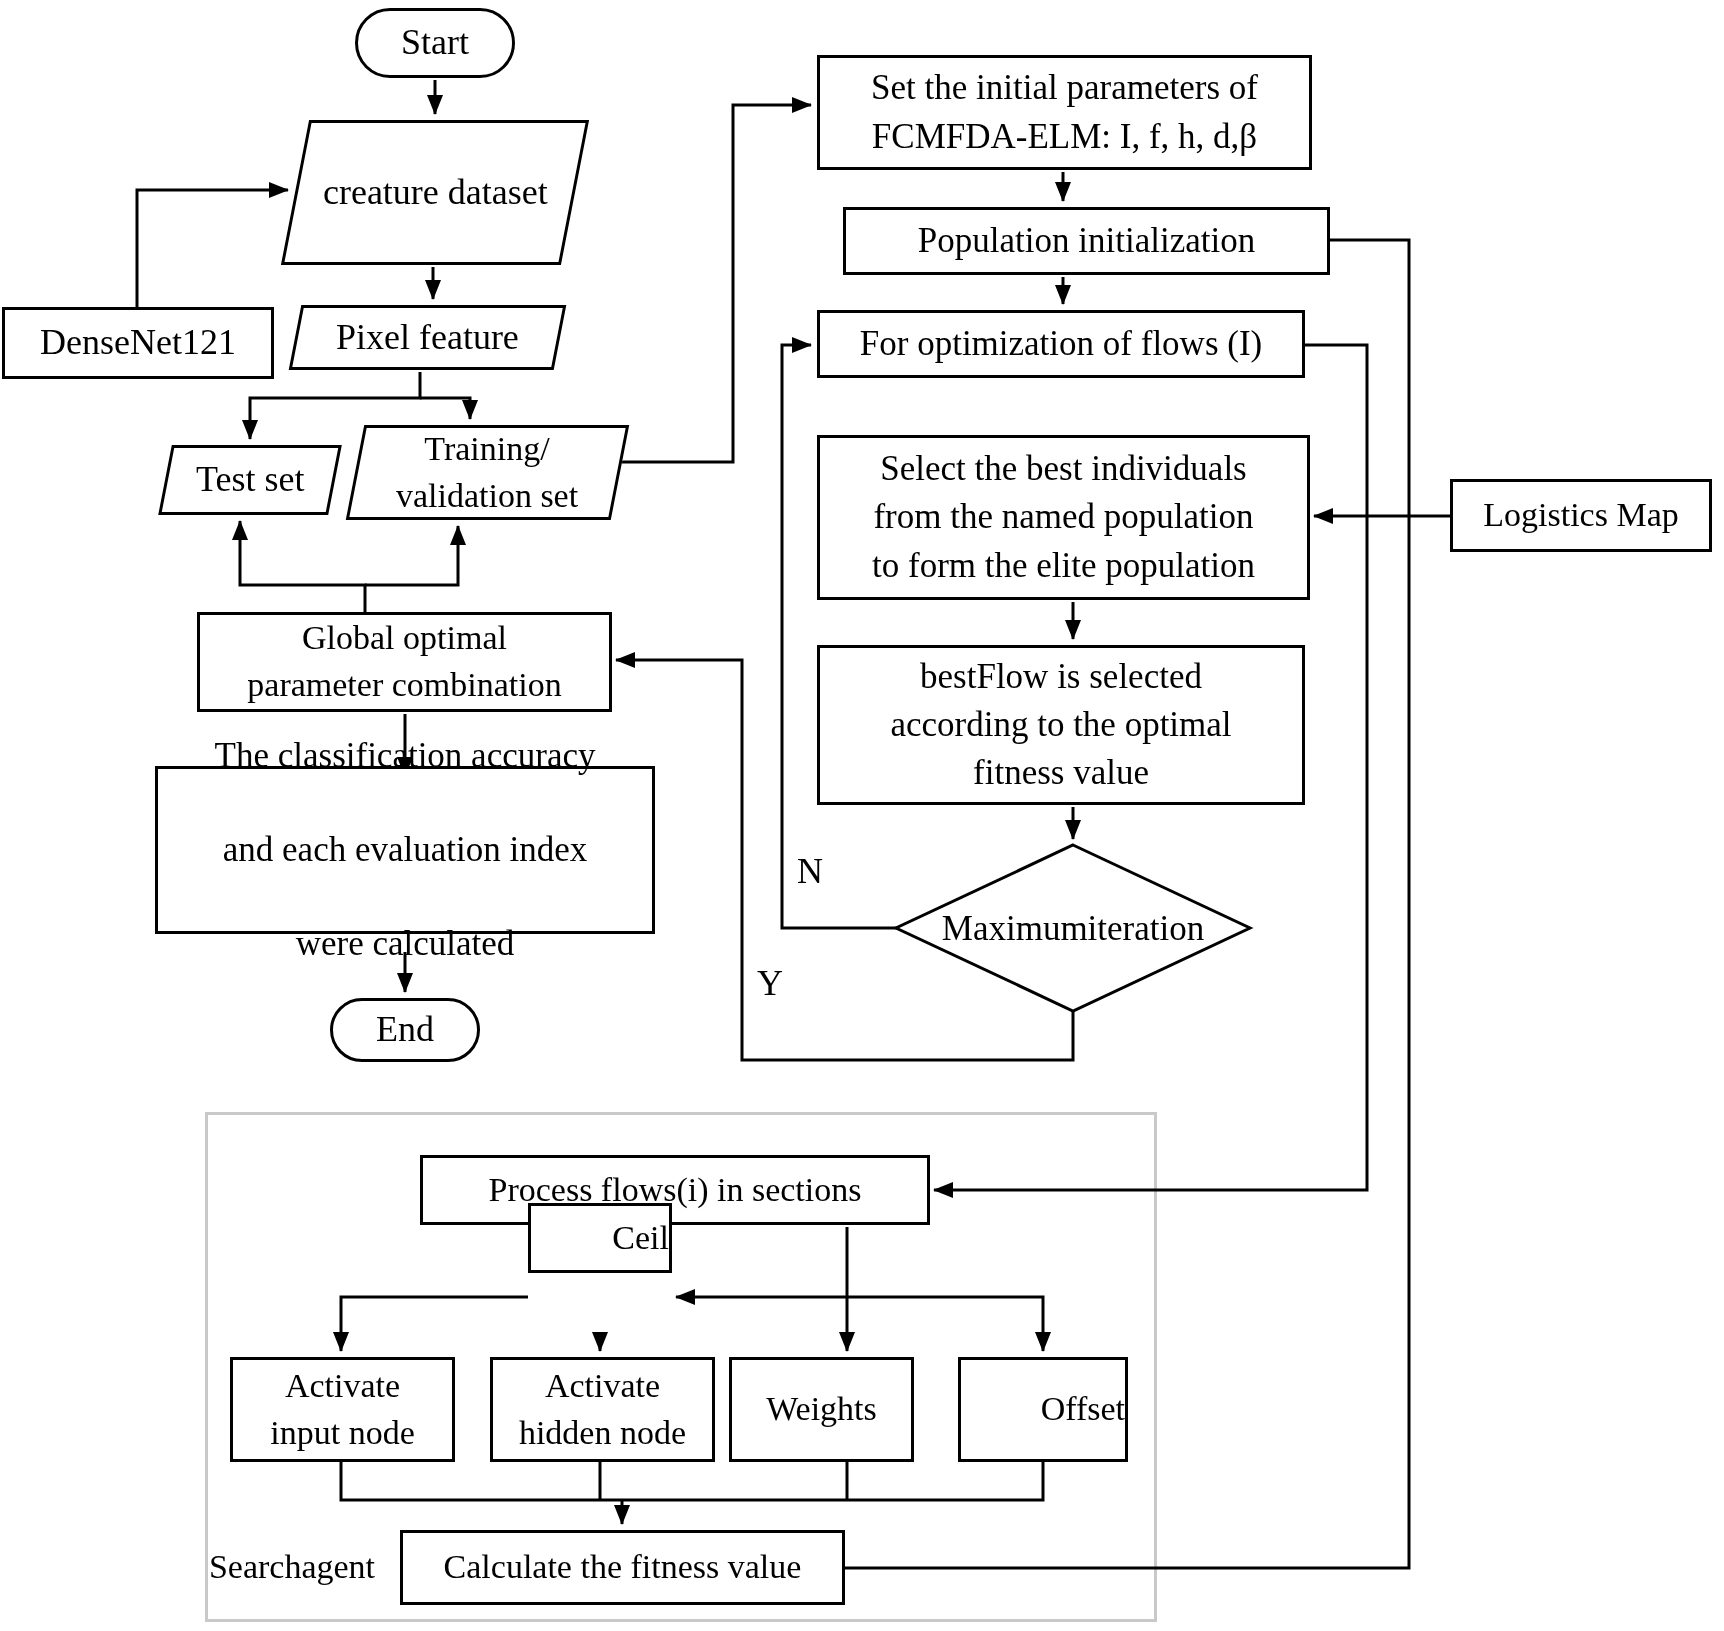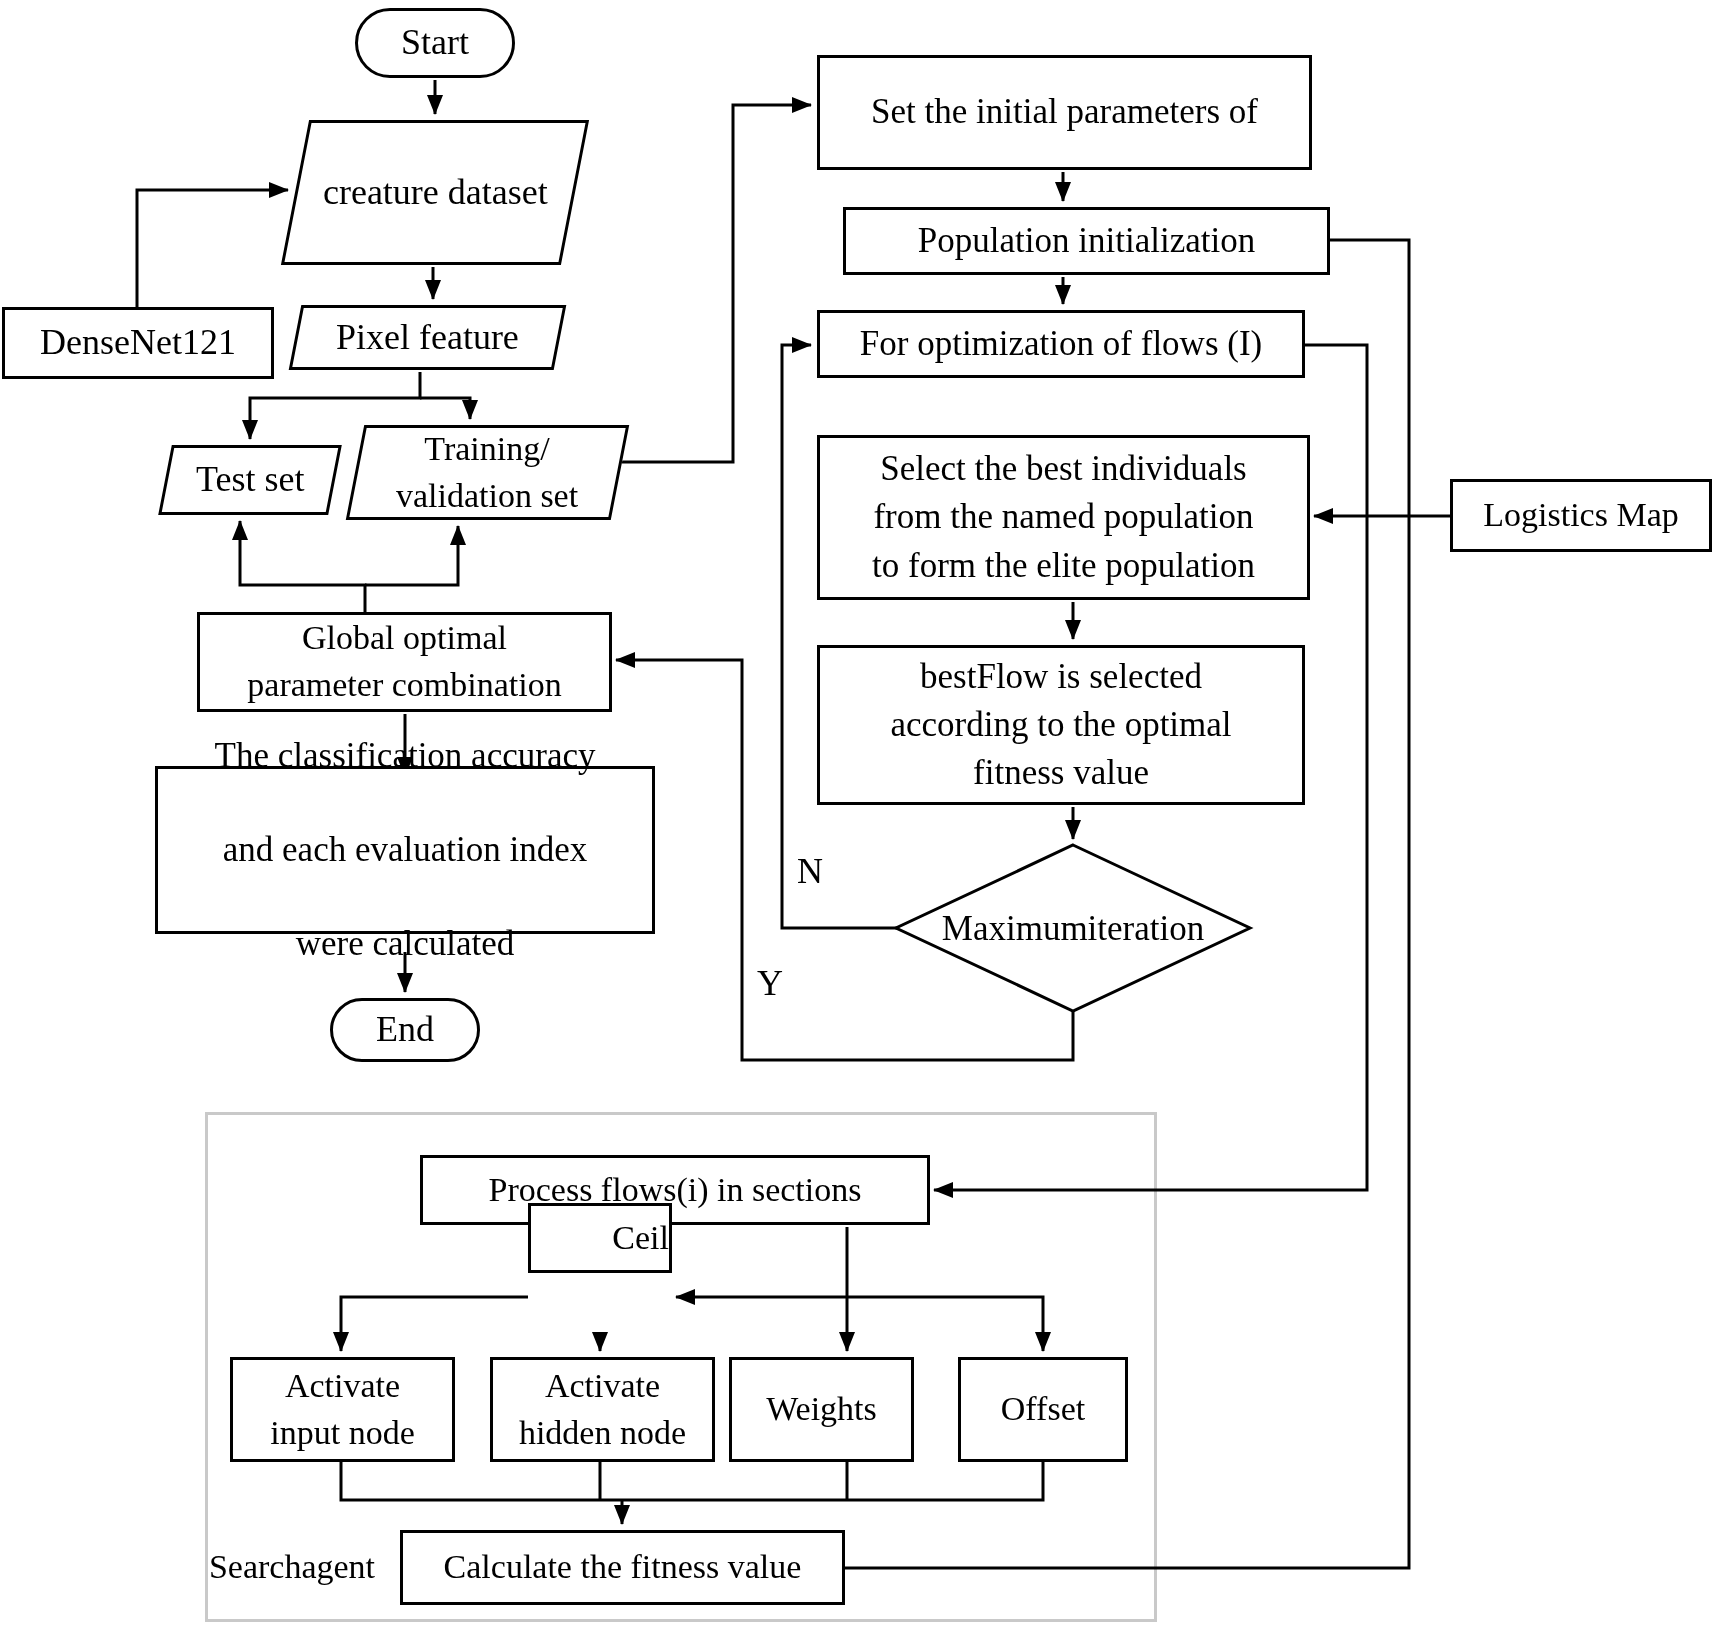--- a/index.html
+++ b/index.html
@@ -158,20 +158,21 @@
     <span>and each evaluation index</span>
     <span>were calculated</span>
   </div>
 
   <div class="node stadium f36" style="left:330px;top:998px;width:150px;height:64px;border-radius:32px;">
     <span>End</span>
   </div>
 
   <div class="node f35" style="left:817px;top:55px;width:495px;height:115px;">
     <span>Set the initial parameters of</span>
+    <span>FCMFDA-ELM: I, f, h, d,β</span>
   </div>
 
   <div class="node f35" style="left:820px;top:207px;width:487px;height:68px;margin-left:23px;">
     <span>Population initialization</span>
   </div>
 
   <div class="node f35" style="left:817px;top:310px;width:488px;height:68px;">
     <span>For optimization of flows (I)</span>
   </div>
 
@@ -211,21 +212,21 @@
 
   <div class="node f34" style="left:490px;top:1357px;width:225px;height:105px;">
     <span>Activate</span>
     <span>hidden node</span>
   </div>
 
   <div class="node f34" style="left:729px;top:1357px;width:185px;height:105px;">
     <span>Weights</span>
   </div>
 
-  <div class="node f34" style="left:958px;top:1357px;width:170px;height:105px;">
+  <div class="node f34" style="left:958px;top:1357px;width:170px;height:105px;align-items:flex-end;">
     <span>Offset</span>
   </div>
 
   <div class="node f34" style="left:400px;top:1530px;width:445px;height:75px;">
     <span>Calculate the fitness value</span>
   </div>
 
   <div class="ghost f34" style="left:222px;top:1522px;width:140px;height:90px;">
     <span>Search</span>
     <span>agent</span>

